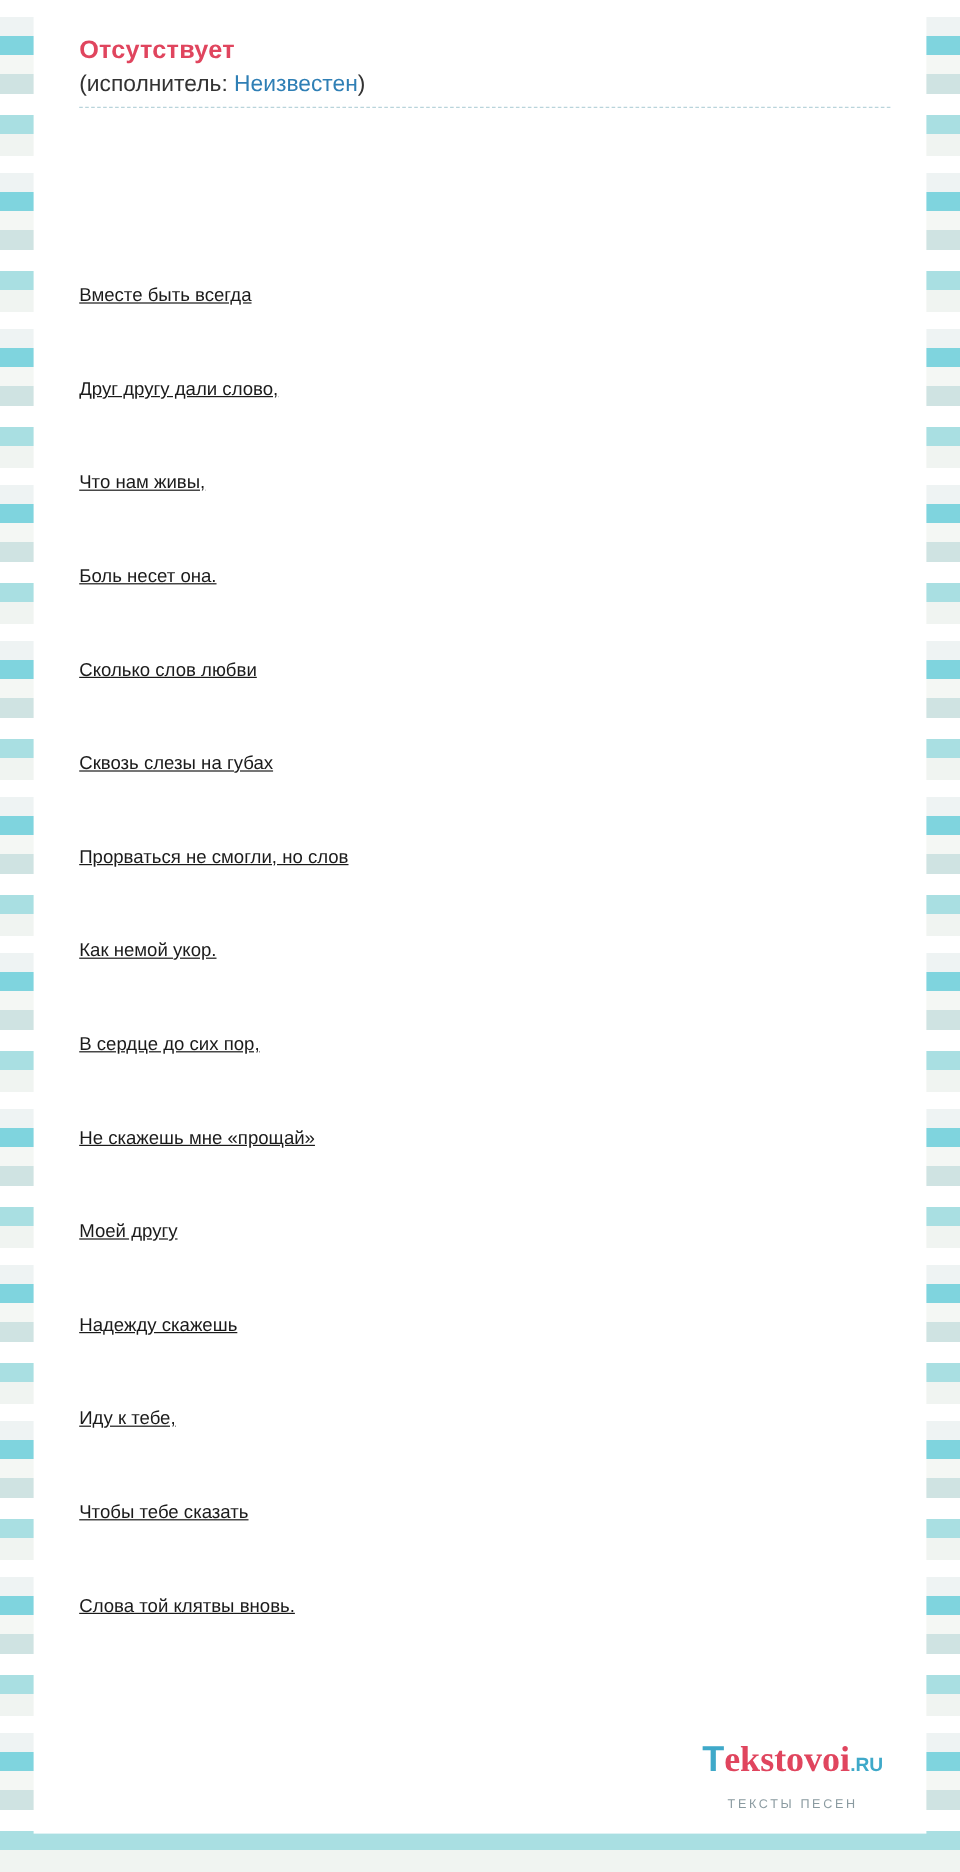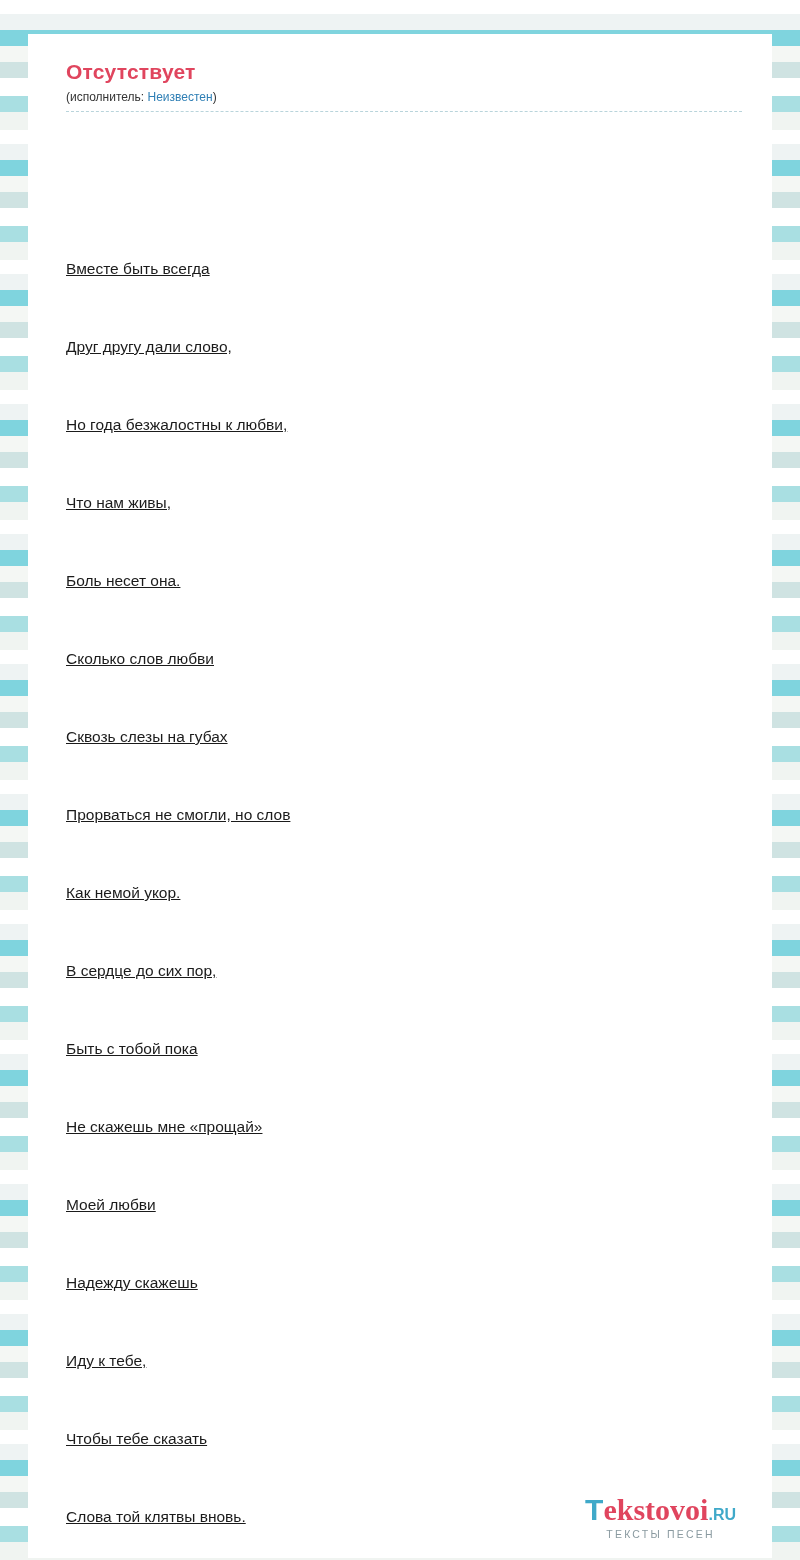--- a/index.html
+++ b/index.html
@@ -29,38 +29,38 @@
         #cfe3e2 62px, #cfe3e2 78px,
         #ffffff 78px, #ffffff 96px,
         #a9dfe2 96px, #a9dfe2 112px,
         #f0f4f1 112px, #f0f4f1 130px
       );
   }
 
   .content-card {
     position: absolute;
     left: 28px;
-    top: 34px;
+    top: 4px;
     width: 744px;
     height: 1524px;
     background: #ffffff;
     box-sizing: border-box;
     padding: 26px 30px 10px 38px;
   }
 
   .song-title {
     color: #e0455e;
     font-size: 21px;
     font-weight: bold;
     margin: 0 0 6px 0;
     letter-spacing: 0.2px;
   }
 
   .performer-line {
-    font-size: 12px;
+    font-size: 19px;
     color: #333333;
     padding-bottom: 7px;
     border-bottom: 1px dashed #b9d4db;
     margin-bottom: 14px;
   }
   .performer-link {
     color: #2f7fb5;
     text-decoration: none;
   }
 
@@ -89,21 +89,21 @@
     line-height: 1;
     white-space: nowrap;
   }
   .logo-t { color: #3fa9c9; }
   .logo-ekstovoi { color: #e0455e; font-family: Liberation Serif, serif; }
   .logo-dot-ru { color: #3fa9c9; font-size: 16px; font-weight: bold; }
   .logo-sub {
     color: #8a9aa0;
     font-size: 10.5px;
     letter-spacing: 2.2px;
-    margin-top: 3px;
+    margin-top: 16px;
     text-align: center;
   }
 </style>
 </head>
 <body>
 
 <div class="page-bg"></div>
 
 <div class="content-card">
 
@@ -112,31 +112,29 @@
   <div class="performer-line">
     <span>(исполнитель:</span>
     <a class="performer-link" href="#">Неизвестен</a><span>)</span>
   </div>
 
   <div class="lyrics">
 
     <p class="stanza">
       <span class="lyric-line">Вместе быть всегда</span>
       <span class="lyric-line">Друг другу дали слово,</span>
-      <span class="lyric-line">Но года безжалостны к любви,</span>
       <span class="lyric-line">Что нам живы,</span>
       <span class="lyric-line">Боль несет она.</span>
       <span class="lyric-line">Сколько слов любви</span>
       <span class="lyric-line">Сквозь слезы на губах</span>
       <span class="lyric-line">Прорваться не смогли, но слов</span>
       <span class="lyric-line">Как немой укор.</span>
       <span class="lyric-line">В сердце до сих пор,</span>
-      <span class="lyric-line">Быть с тобой пока</span>
       <span class="lyric-line">Не скажешь мне «прощай»</span>
-      <span class="lyric-line">Моей любви</span>
+      <span class="lyric-line">Моей другу</span>
       <span class="lyric-line">Надежду скажешь</span>
       <span class="lyric-line">Иду к тебе,</span>
       <span class="lyric-line">Чтобы тебе сказать</span>
       <span class="lyric-line">Слова той клятвы вновь.</span>
     </p>
 
     
 
     
 

